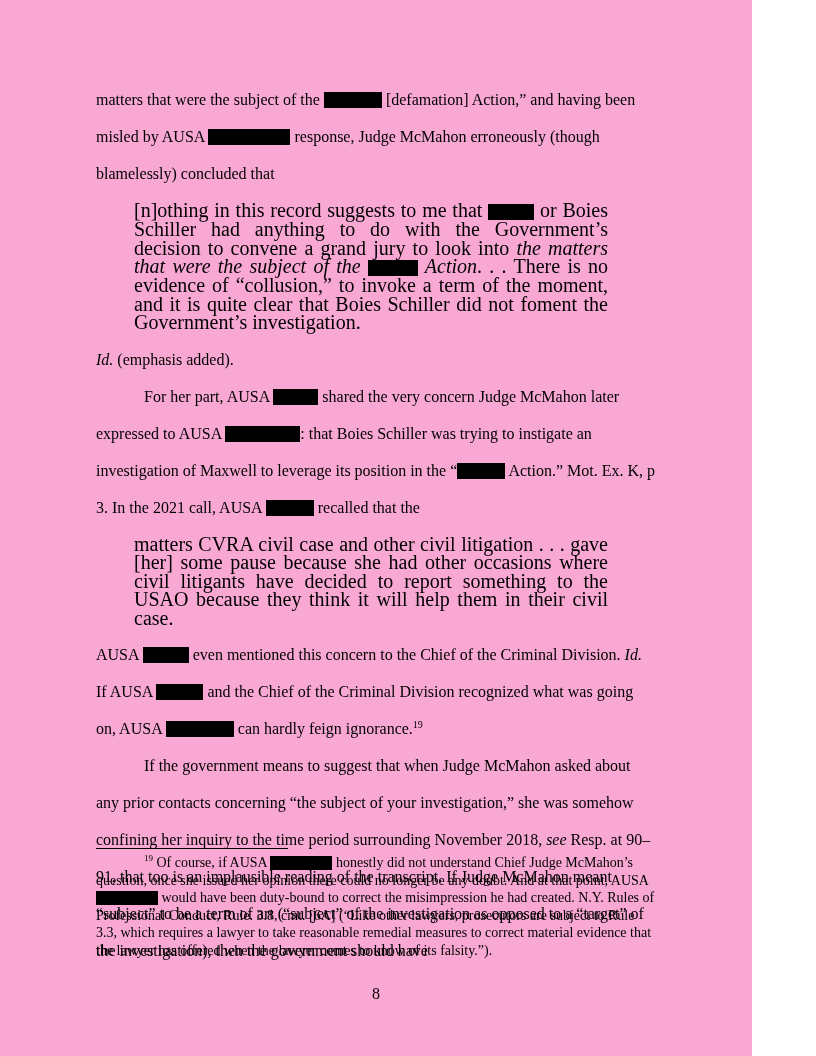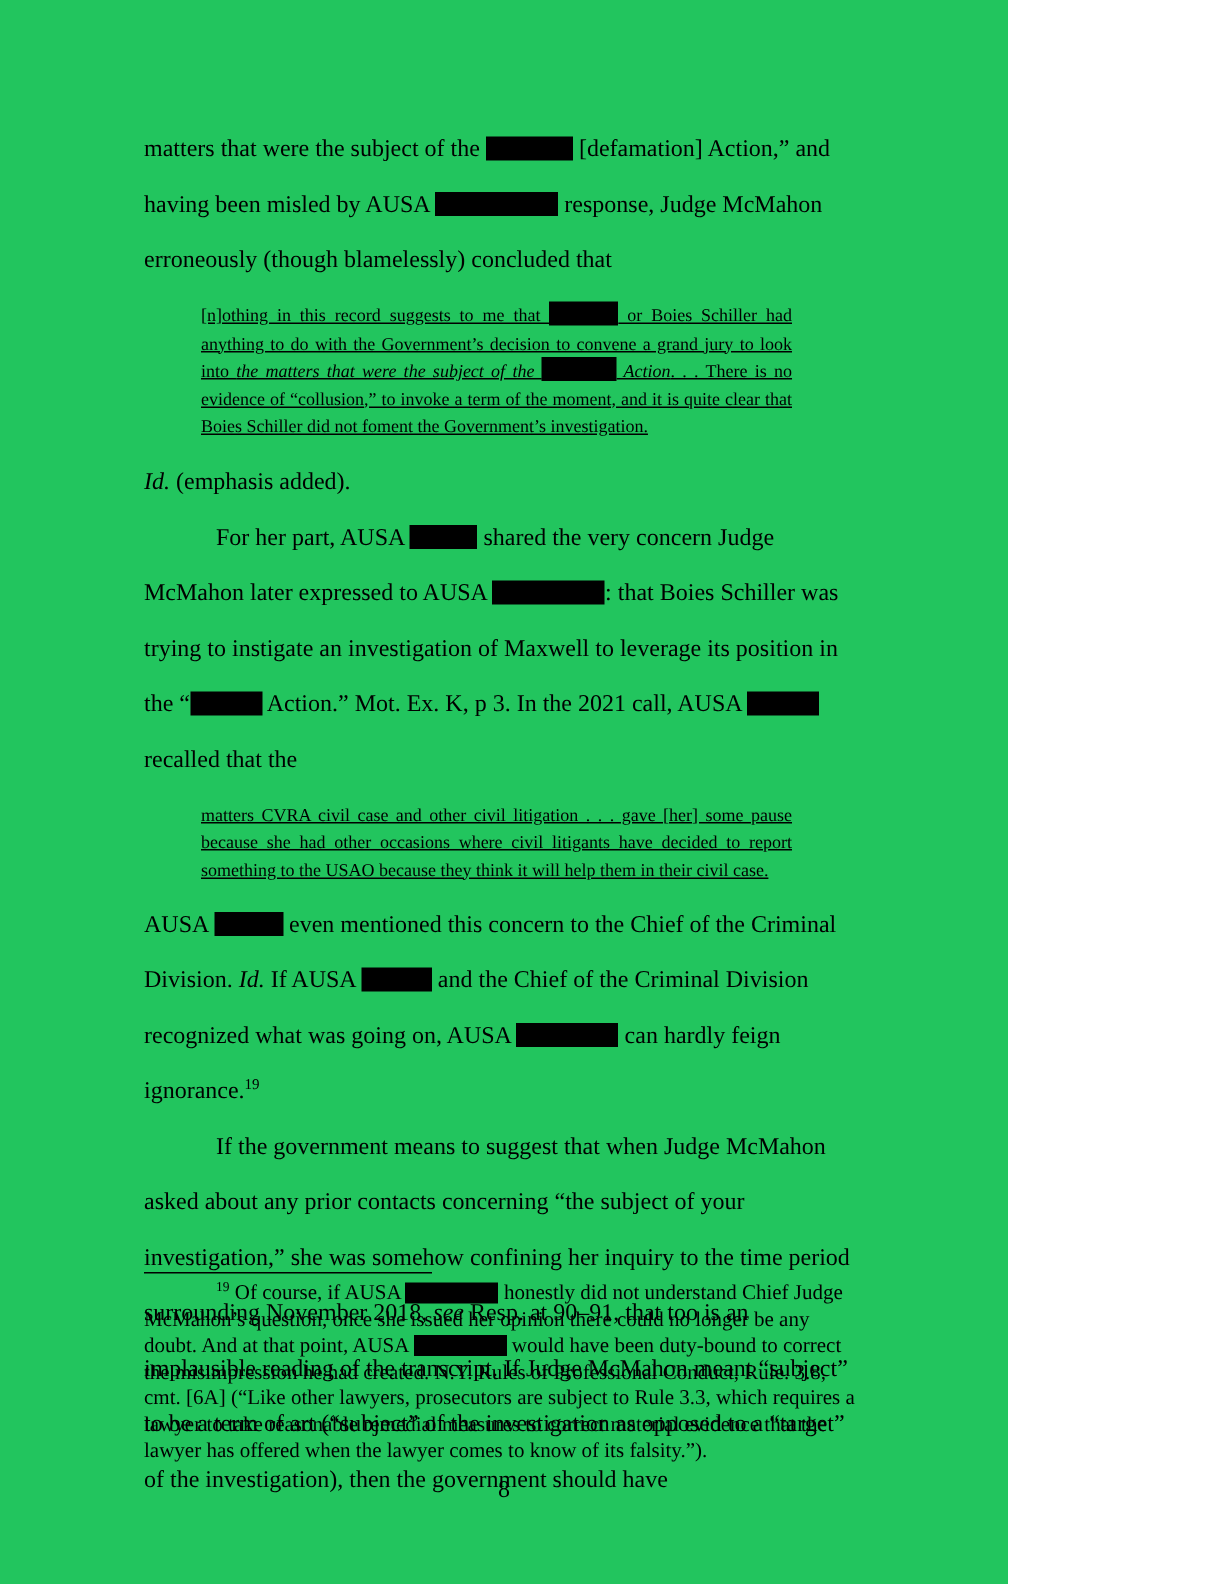--- a/index.html
+++ b/index.html
@@ -9,46 +9,45 @@
   }
   body {
     width: 816px;
     height: 1056px;
     font-family: "Liberation Serif", "DejaVu Serif", serif;
     color: #000000;
     -webkit-font-smoothing: antialiased;
   }
   .page {
     position: relative;
-    width: 672px;
+    width: 752px;
     height: 1056px;
-    background: #22c55e;
+    background: #f9a8d4;
     overflow: hidden;
   }
   .content {
     position: absolute;
     left: 96px;
     right: 96px;
     top: 81px;
   }
   p.body {
     margin: 0;
     font-size: 16px;
     line-height: 37px;
     text-align: left;
   }
   p.body.indent {
     text-indent: 48px;
   }
   blockquote.quote {
     margin: 9px 48px 9px 38px;
-    font-size: 12px;
+    font-size: 20px;
     line-height: 18.5px;
     text-align: justify;
-    text-decoration: underline;
   }
   .redaction {
     display: inline-block;
     background: #000000;
     height: 16px;
     vertical-align: -3px;
   }
   sup.fnref {
     font-size: 10px;
     vertical-align: super;

